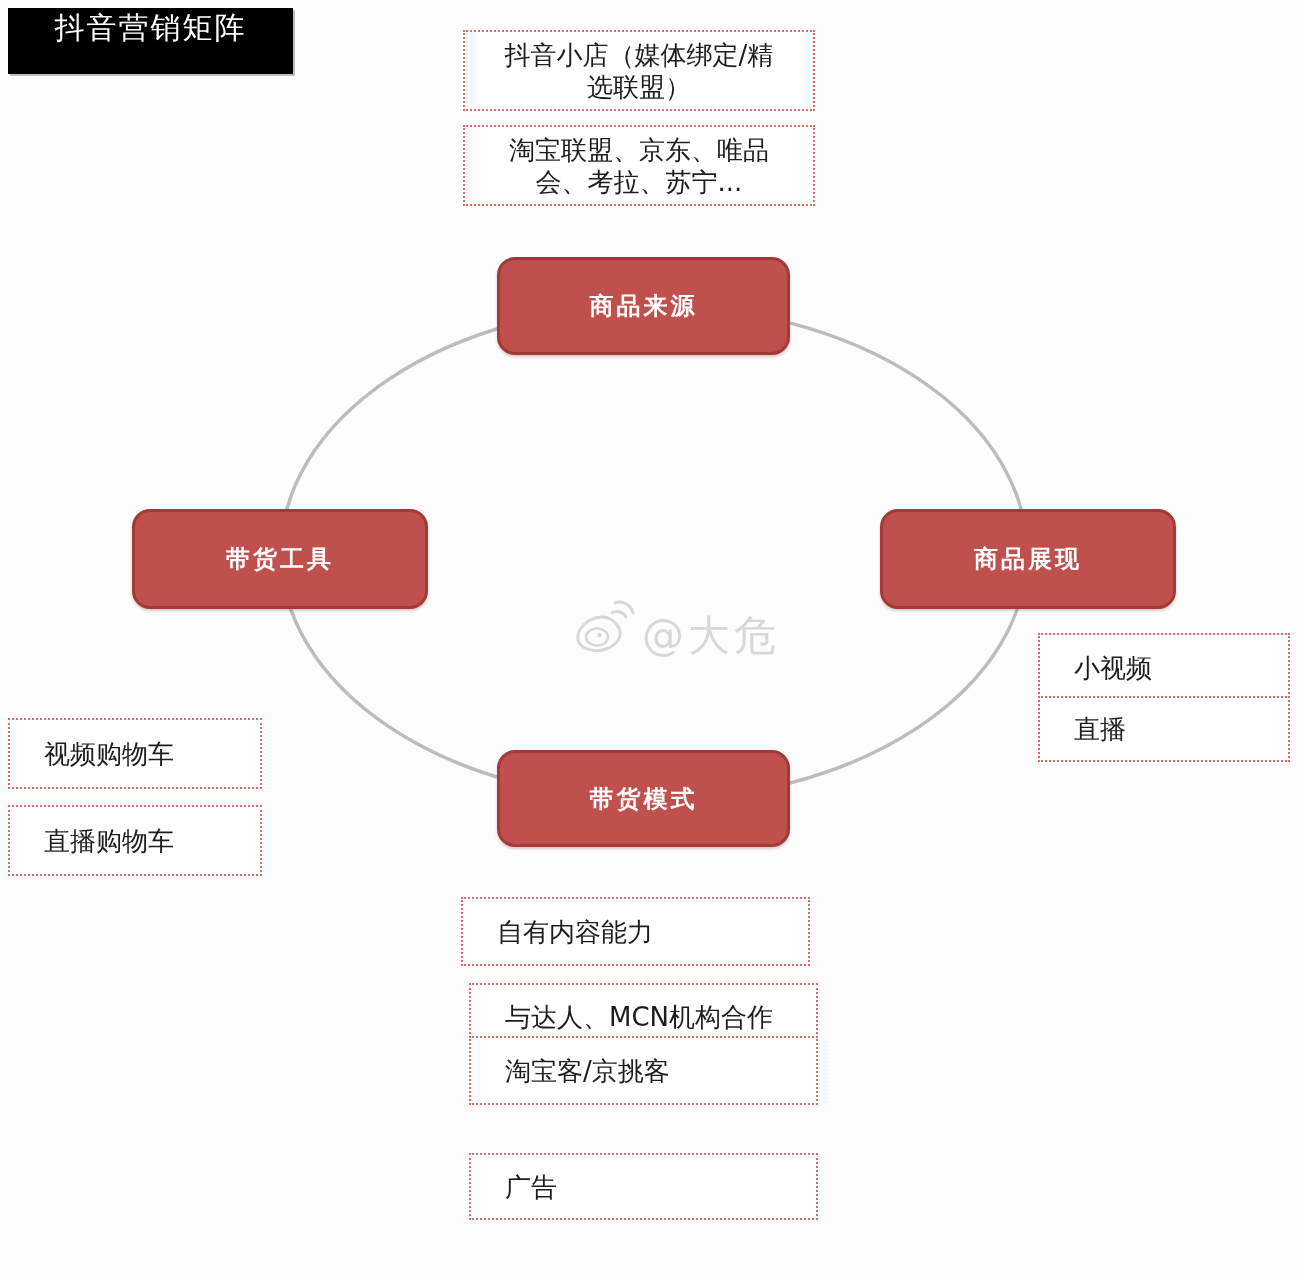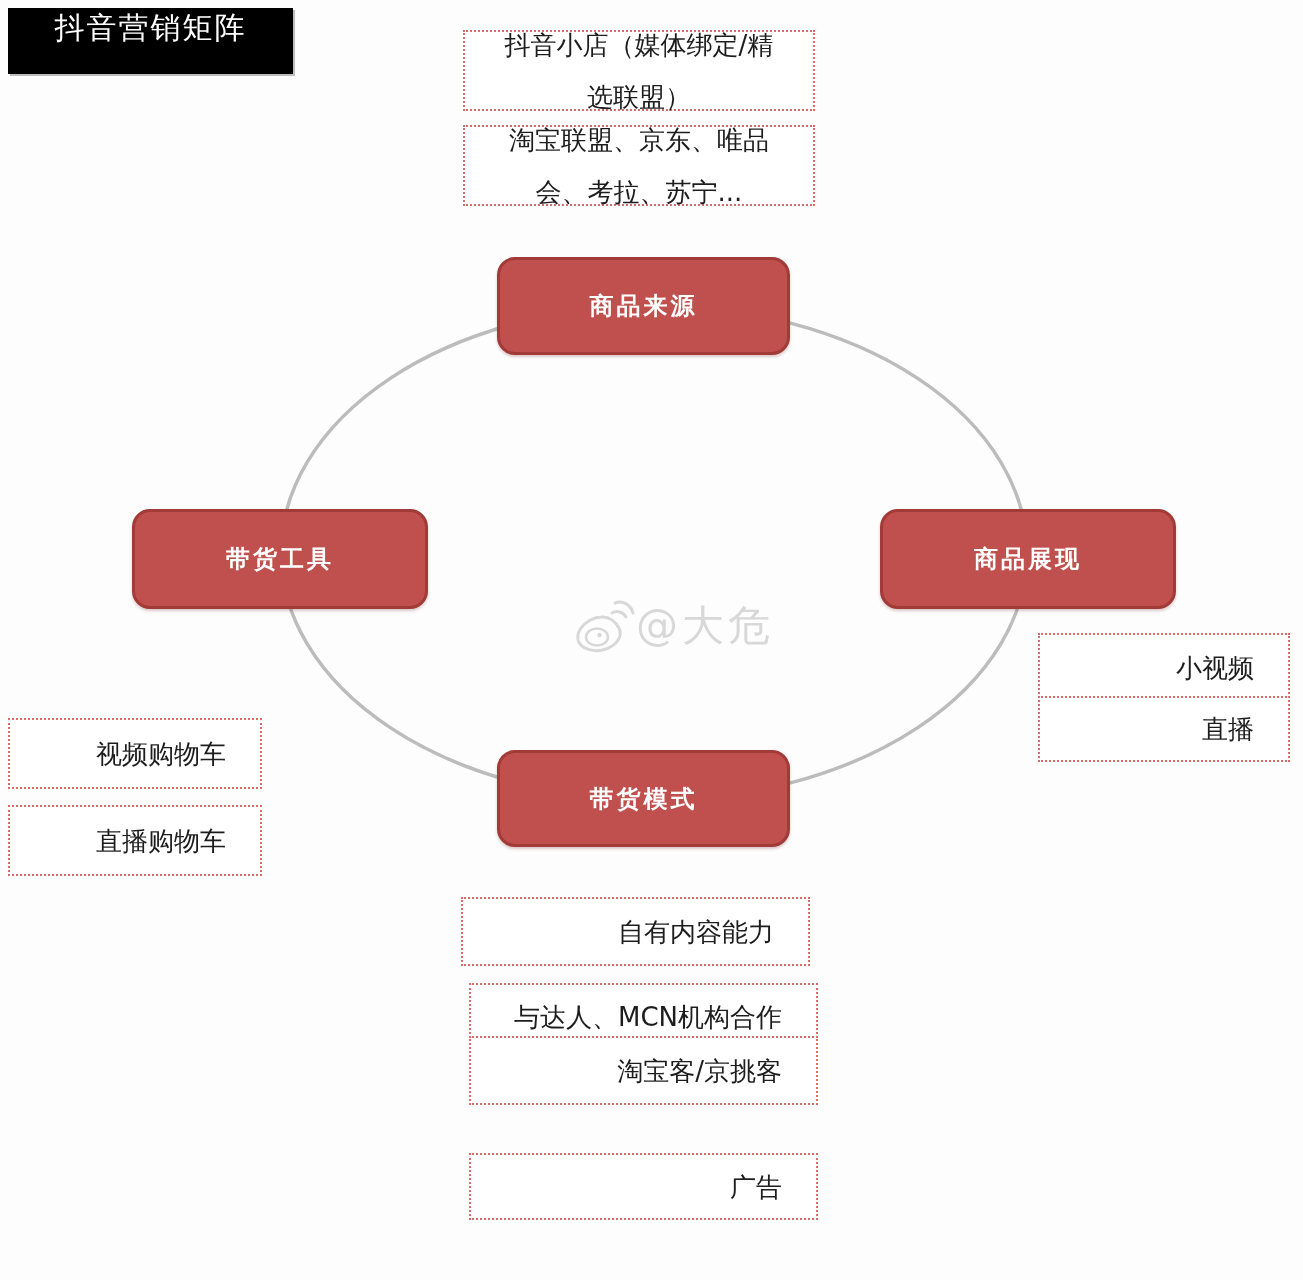--- a/index.html
+++ b/index.html
@@ -30,24 +30,24 @@
     align-items: flex-start;
     justify-content: center;
     box-shadow: 2px 2px 0 rgba(0,0,0,0.25);
   }
   .dotted-box {
     position: absolute;
     border: 2px dotted #d96a6a;
     background: #ffffff;
     color: #1d1d1d;
     font-size: 26px;
-    line-height: 52px;
+    line-height: 32px;
     display: flex;
     align-items: center;
-    justify-content: flex-end;
+    justify-content: flex-start;
     text-align: center;
     box-sizing: border-box;
     padding: 4px 34px;
   }
   .node {
     position: absolute;
     background: #c0504d;
     border: 3px solid #a23a37;
     border-radius: 18px;
     color: #ffffff;
@@ -77,21 +77,22 @@
 
   .bottom-item-1 { left: 461px; top: 897px;  width: 349px; height: 69px; }
   .bottom-item-2 { left: 469px; top: 983px;  width: 349px; height: 67px; }
   .bottom-item-3 { left: 469px; top: 1036px; width: 349px; height: 69px; }
   .bottom-item-4 { left: 469px; top: 1153px; width: 349px; height: 67px; }
 
   .watermark {
     position: absolute;
     left: 572px; top: 598px;
     display: flex;
-    align-items: flex-start;
+    align-items: flex-end;
+    gap: 6px;
     color: #d8d8d8;
     font-size: 42px;
     user-select: none;
   }
   .watermark-text { letter-spacing: 4px; }
 </style>
 </head>
 <body>
 
 <div class="canvas">

